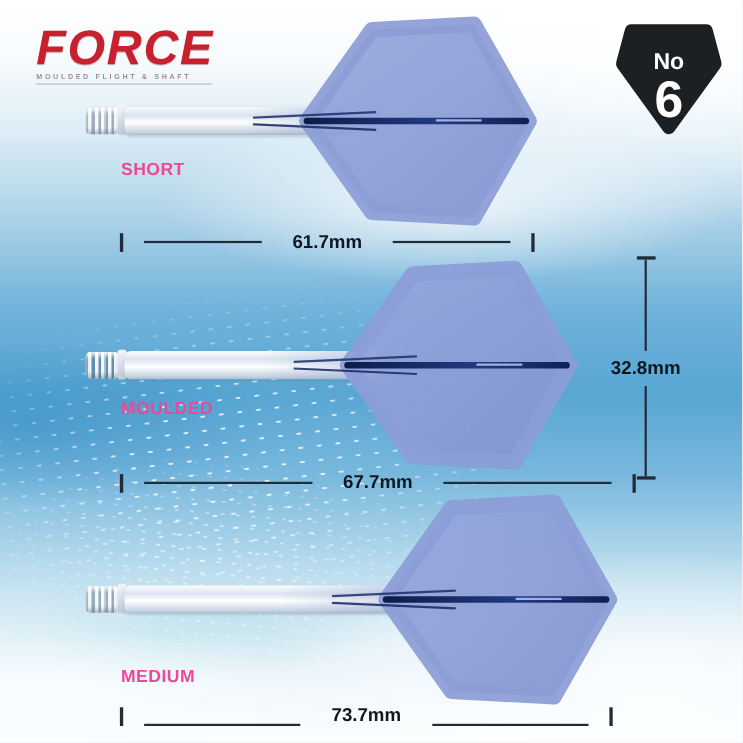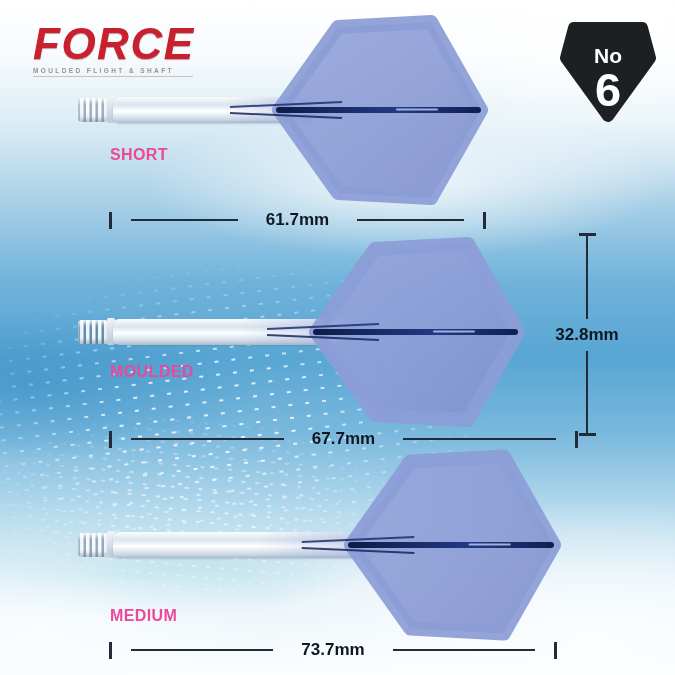--- a/index.html
+++ b/index.html
@@ -84,21 +84,21 @@
   .d2 .thread { left:78px; top:320px; } .d2 .collar { left:107px; top:318px; }
   .d2 .shaft  { left:113px; top:319px; width:230px; }
   .d2 .flight { left:313px; top:234px; }
   .d2 .size-label { left:110px; top:363px; }
   .d3 .thread { left:78px; top:533px; } .d3 .collar { left:107px; top:531px; }
   .d3 .shaft  { left:113px; top:532px; width:262px; }
   .d3 .flight { left:348px; top:448px; }
   .d3 .size-label { left:110px; top:607px; }
   .dim1 { left:109px; top:210px; width:377px; }
   .dim2 { left:109px; top:429px; width:469px; }
-  .dim3 { left:109px; top:640px; width:448px; }
+  .dim3 { left:109px; top:640px; width:448px;align-items:flex-end; }
   .dimv { left:552px; top:233px; height:203px; width:70px; }
 </style>
 </head>
 <body>
 
 <div class="stage">
   <div class="bg"></div>
   <div class="dots-a"></div>
   <div class="dots-b"></div>
 

